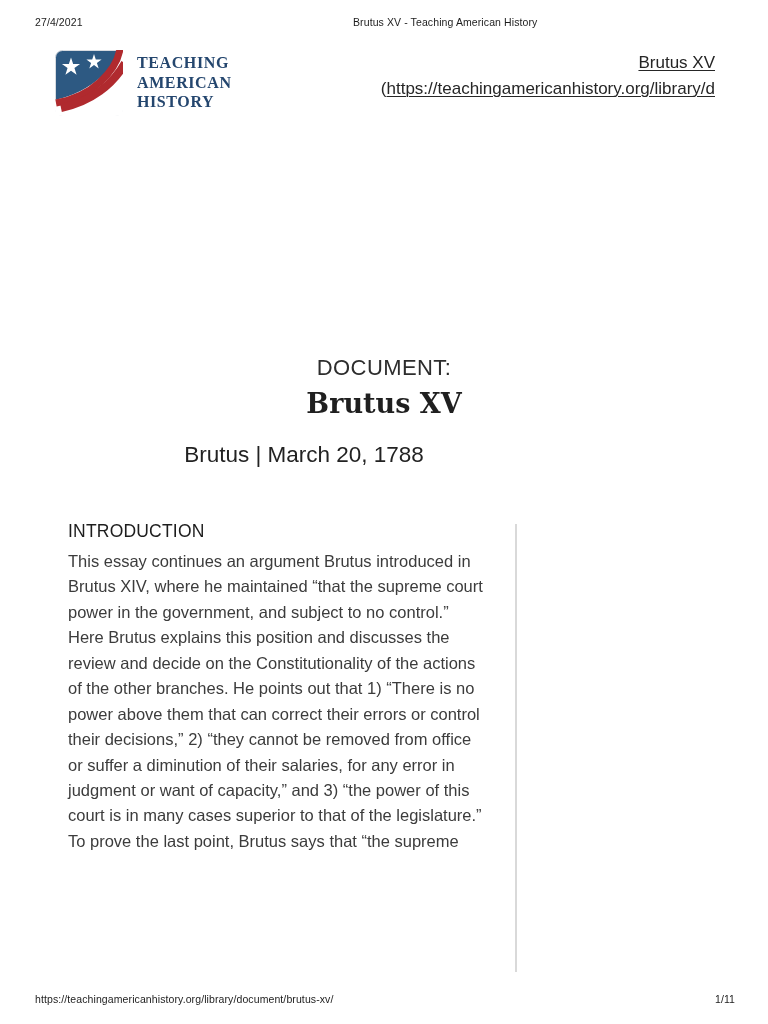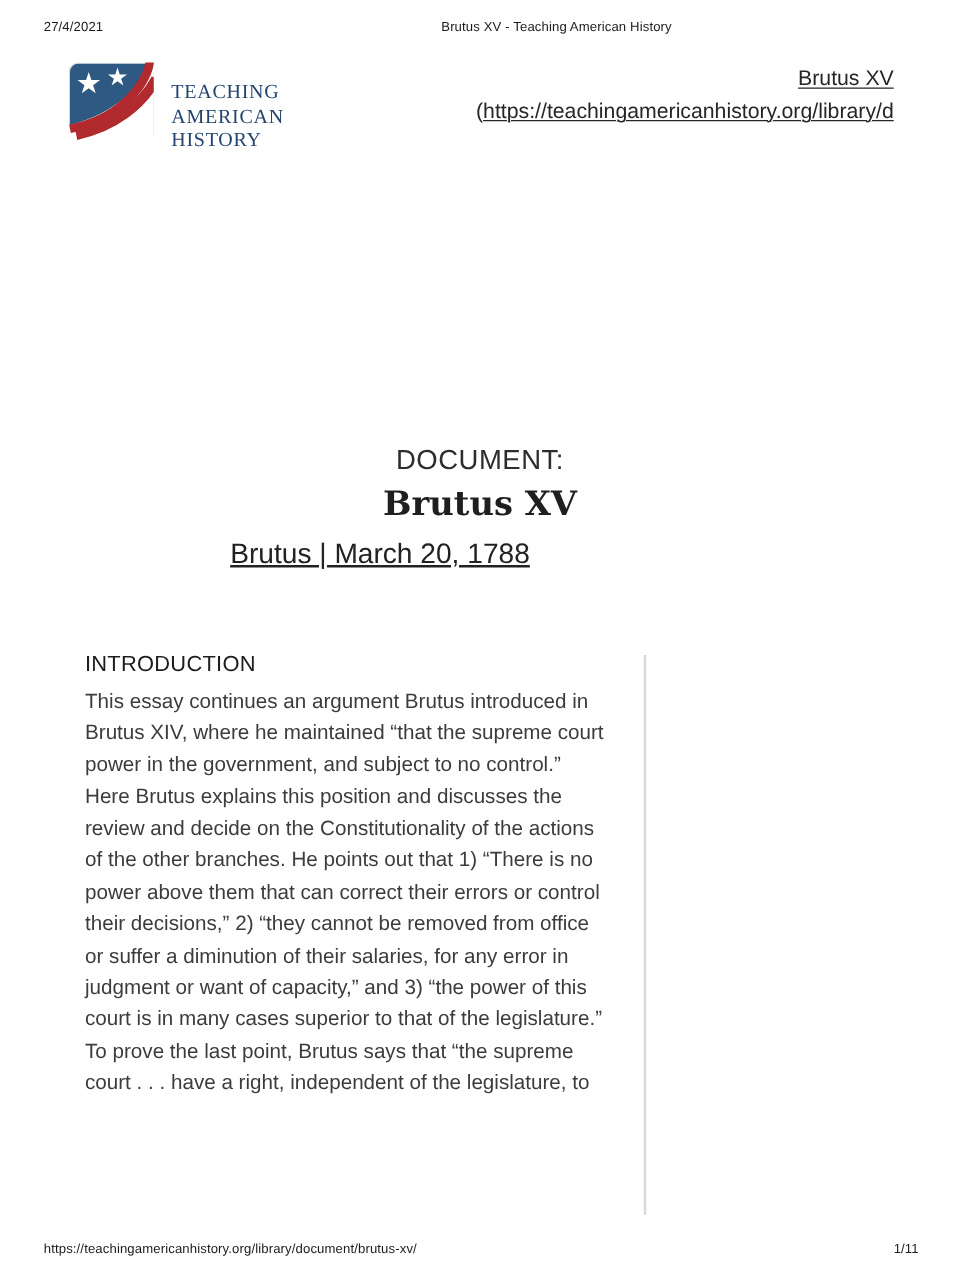--- a/index.html
+++ b/index.html
@@ -20,23 +20,23 @@
     white-space:nowrap;
   }
   .ph-date{left:35px;top:16px;}
   .ph-title{left:353px;top:16px;}
   .pf-url{left:35px;top:993px;}
   .pf-page{right:33px;top:993px;}
   
   .logo{position:absolute;left:55px;top:50px;display:flex;align-items:flex-start;cursor:pointer;text-decoration:none;}
   .logo svg{display:block;}
   .logo-text{
-    margin-left:14px;margin-top:14px;
+    margin-left:14px;margin-top:3px;
     font-family:"Liberation Serif", serif;
-    font-weight:400;
+    font-weight:700;
     font-size:16px;line-height:19.5px;
     letter-spacing:0.6px;
     color:#24466e;
   }
   .link-block{
     position:absolute;right:53px;top:50px;
     text-align:right;
     font-size:17px;line-height:25.5px;
     color:#262626;
     white-space:nowrap;
@@ -50,23 +50,23 @@
     font-size:22px;color:#2d2d2d;letter-spacing:0.4px;
   }
   .doc-title{
     position:absolute;left:0;top:388px;width:768px;
     text-align:center;
     font-family:"DejaVu Serif","Liberation Serif",serif;
     font-weight:700;
     font-size:27px;color:#1f1f1f;
   }
   .doc-byline{
-    position:absolute;left:0;top:430px;width:608px;
+    position:absolute;left:0;top:442px;width:608px;
     text-align:center;
-    font-size:22.5px;color:#222222;text-decoration:underline;
+    font-size:22.5px;color:#222222;
   }
   
   .section-heading{
     position:absolute;left:68px;top:521px;
     font-size:17.5px;font-weight:400;color:#1d1d1d;letter-spacing:0.2px;
   }
   .paragraph{
     position:absolute;left:68px;top:549px;
     font-size:16.5px;color:#3c3c3c;
   }
@@ -127,21 +127,20 @@
     <div class="body-line">power in the government, and subject to no control.”</div>
     <div class="body-line">Here Brutus explains this position and discusses the</div>
     <div class="body-line">review and decide on the Constitutionality of the actions</div>
     <div class="body-line">of the other branches. He points out that 1) “There is no</div>
     <div class="body-line">power above them that can correct their errors or control</div>
     <div class="body-line">their decisions,” 2) “they cannot be removed from office</div>
     <div class="body-line">or suffer a diminution of their salaries, for any error in</div>
     <div class="body-line">judgment or want of capacity,” and 3) “the power of this</div>
     <div class="body-line">court is in many cases superior to that of the legislature.”</div>
     <div class="body-line">To prove the last point, Brutus says that “the supreme</div>
-    <div class="body-line">court . . . have a right, independent of the legislature, to</div>
   </div>
 
   <div class="divider"></div>
 
   <div class="print-meta pf-url">https://teachingamericanhistory.org/library/document/brutus-xv/</div>
   <div class="print-meta pf-page">1/11</div>
 
 </div>
 
 </body></html>

